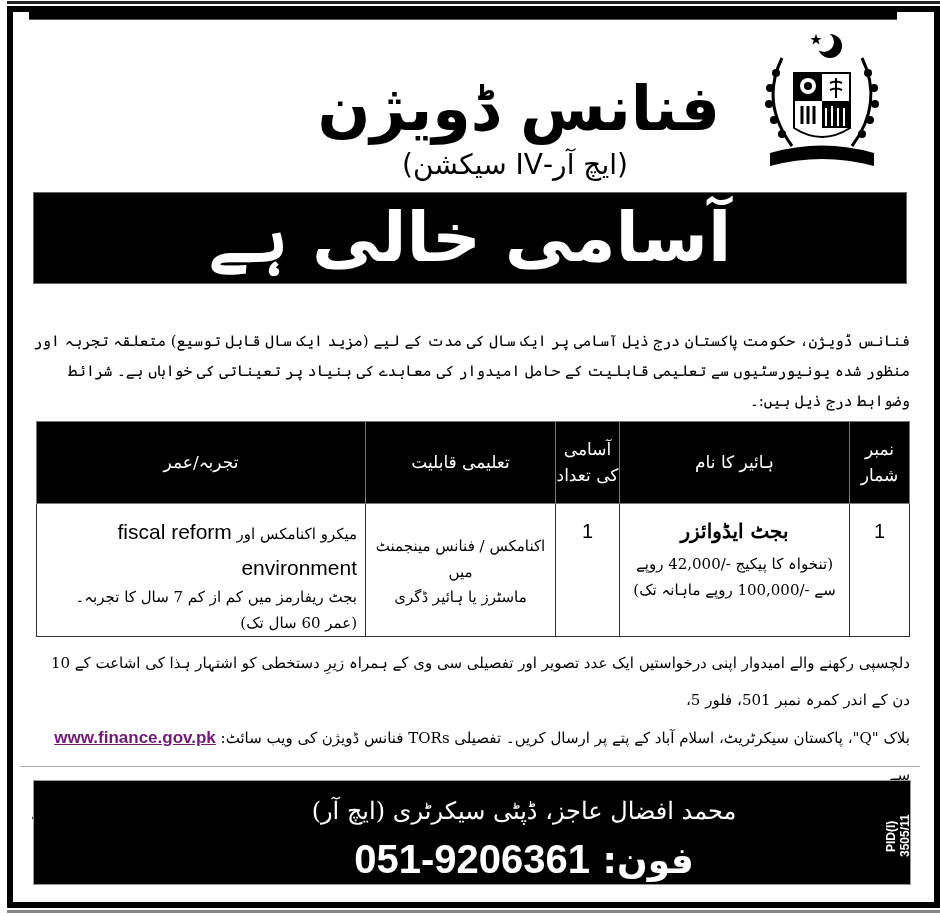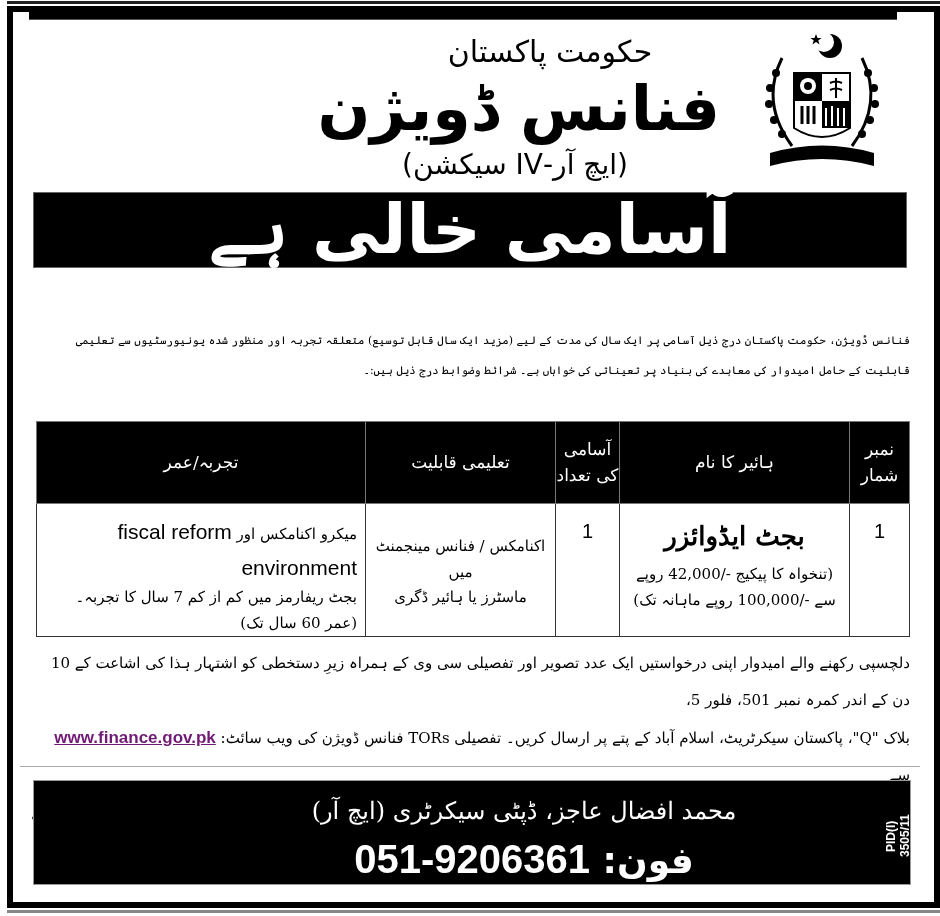--- a/index.html
+++ b/index.html
@@ -10,30 +10,30 @@
     .frame { position: absolute; left: 7px; top: 6px; width: 933px; height: 902px; border: 6px solid #000; border-bottom-width: 6px; }
     .frame-top-bar { position: absolute; left: 29px; top: 6px; width: 868px; height: 14px; background: #000; border-bottom: 1px solid #555; }
     .bottom-rule { position: absolute; left: 7px; top: 910px; width: 933px; height: 3px; background: #888; }
 
     .header { position: absolute; left: 20px; top: 20px; width: 905px; height: 175px; }
     .gov-line { position: absolute; left: 380px; top: 14px; width: 300px; text-align: center; font-size: 30px; font-family: "DejaVu Sans", sans-serif; direction: rtl; }
     .division-title { position: absolute; left: 170px; top: 58px; width: 530px; text-align: right; font-size: 62px; font-weight: bold; direction: rtl; line-height: 1; letter-spacing: 2px; }
     .section-line { position: absolute; left: 330px; top: 128px; width: 330px; text-align: center; font-size: 28px; direction: rtl; }
     .emblem { position: absolute; left: 722px; top: 8px; width: 150px; height: 150px; }
 
-    .banner { position: absolute; left: 33px; top: 192px; width: 874px; height: 76px; background: #000; border: 1px solid #666; display: flex; align-items: center; justify-content: center; }
+    .banner { position: absolute; left: 33px; top: 192px; width: 874px; height: 92px; background: #000; border: 1px solid #666; display: flex; align-items: center; justify-content: center; }
     .banner-text { color: #fff; font-size: 68px; font-weight: bold; direction: rtl; line-height: 1; letter-spacing: 4px; }
 
-    .intro { position: absolute; left: 30px; top: 326px; width: 880px; direction: rtl; text-align: right; font-size: 11px; line-height: 30px; font-family: "DejaVu Serif", serif; }
+    .intro { position: absolute; left: 30px; top: 326px; width: 880px; direction: rtl; text-align: right; font-size: 15px; line-height: 30px; font-family: "DejaVu Serif", serif; }
 
     table.vac { position: absolute; left: 36px; top: 421px; width: 874px; border-collapse: collapse; direction: rtl; }
     table.vac th { background: #000; color: #fff; font-weight: normal; font-size: 17px; height: 82px; border: 1px solid #777; font-family: "DejaVu Serif", serif; line-height: 1.5; }
     table.vac td { border: 1px solid #333; vertical-align: top; font-size: 15px; height: 126px; padding-top: 10px; font-family: "DejaVu Serif", serif; text-align: center; line-height: 1.7; }
     td.num { font-family: "Liberation Sans", sans-serif !important; font-size: 20px !important; }
-    .post-name { font-size: 26px; font-weight: bold; display: block; margin-bottom: 4px; text-align: center; }
+    .post-name { font-size: 20px; font-weight: bold; display: block; margin-bottom: 4px; text-align: center; }
     .exp-cell { text-align: right !important; padding-right: 8px; }
     .ltr { font-family: "Liberation Sans", sans-serif; font-size: 21px; }
 
     .how-apply { position: absolute; left: 30px; top: 645px; width: 880px; direction: rtl; text-align: right; font-size: 15px; line-height: 37px; font-family: "DejaVu Serif", serif; }
     .how-apply a { font-family: "Liberation Sans", sans-serif; font-weight: bold; font-size: 17px; color: #701a75; text-decoration: underline; }
     .sep-line { position: absolute; left: 20px; top: 766px; width: 900px; height: 1px; background: #aaa; }
 
     .contact { position: absolute; left: 33px; top: 780px; width: 878px; height: 105px; background: #000; border: 1px solid #999; }
     .signatory { position: absolute; left: 250px; top: 16px; width: 480px; text-align: center; color: #fff; font-size: 24px; direction: rtl; font-family: "DejaVu Serif", serif; }
     .phone { position: absolute; left: 280px; top: 56px; width: 420px; text-align: center; color: #fff; direction: rtl; font-size: 36px; font-weight: bold; }
@@ -42,21 +42,20 @@
   </style>
 </head>
 <body>
 
 <div class="top-rule"></div>
 <div class="frame"></div>
 <div class="frame-top-bar"></div>
 <div class="bottom-rule"></div>
 
 <div class="header">
-  <div class="gov-line">حکومت پاکستان</div>
   <div class="division-title">فنانس ڈویژن</div>
   <div class="section-line">(ایچ آر-IV سیکشن)</div>
 
   <svg class="emblem" viewBox="0 0 150 150">
 
     <circle cx="88" cy="18" r="12" fill="#000"></circle>
     <circle cx="82" cy="14" r="10" fill="#fff"></circle>
     <polygon points="74,6 75.5,10 79.5,10 76.3,12.5 77.5,16.5 74,14 70.5,16.5 71.7,12.5 68.5,10 72.5,10" fill="#000"></polygon>
 
     <path d="M52 45 H108 V100 Q80 118 52 100 Z" fill="#fff" stroke="#000" stroke-width="2"></path>

